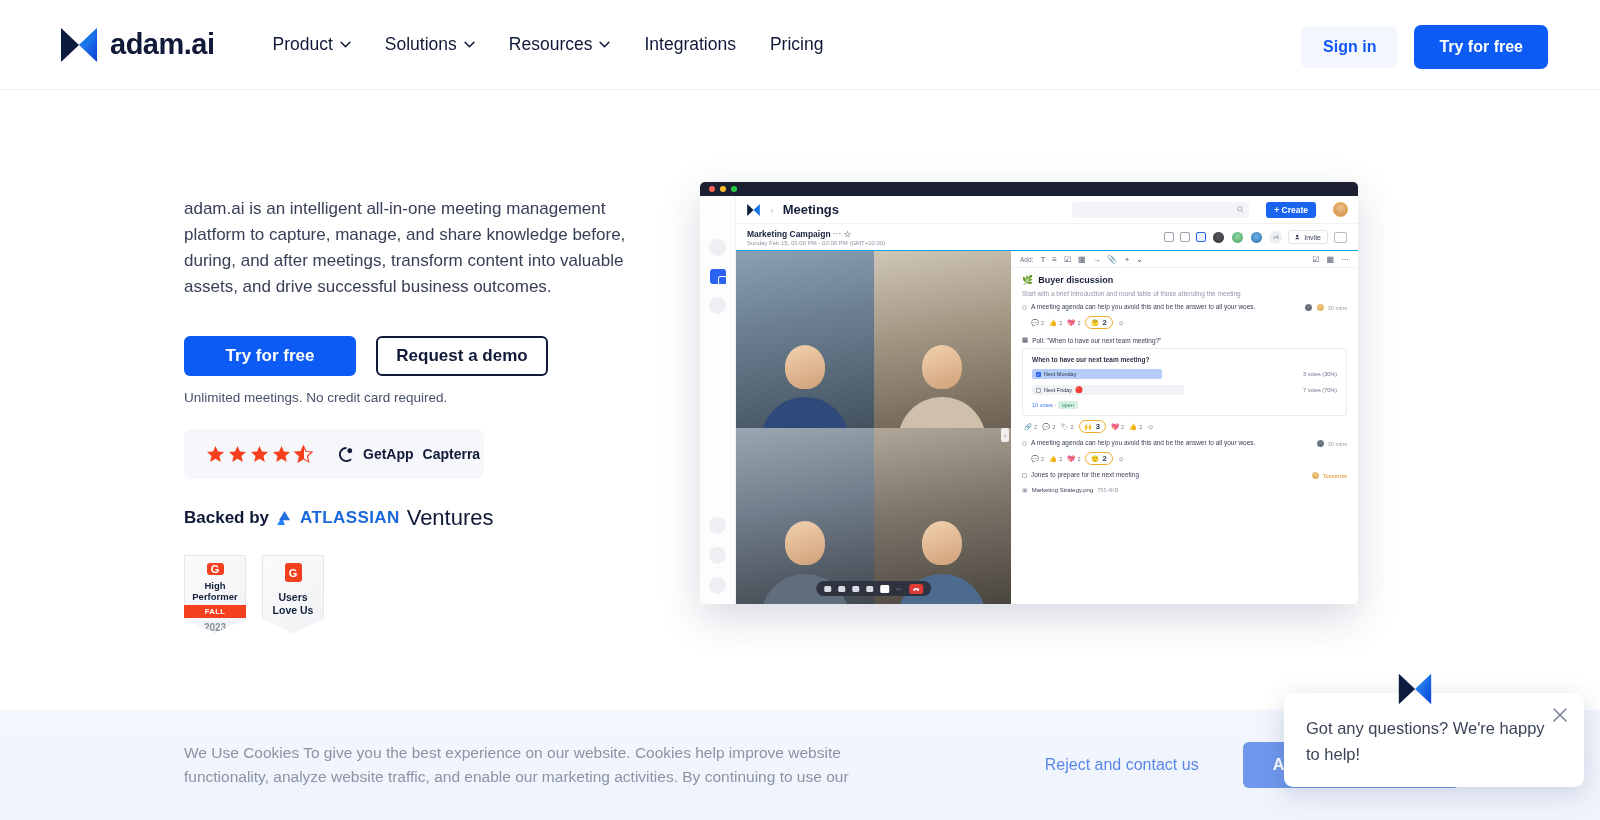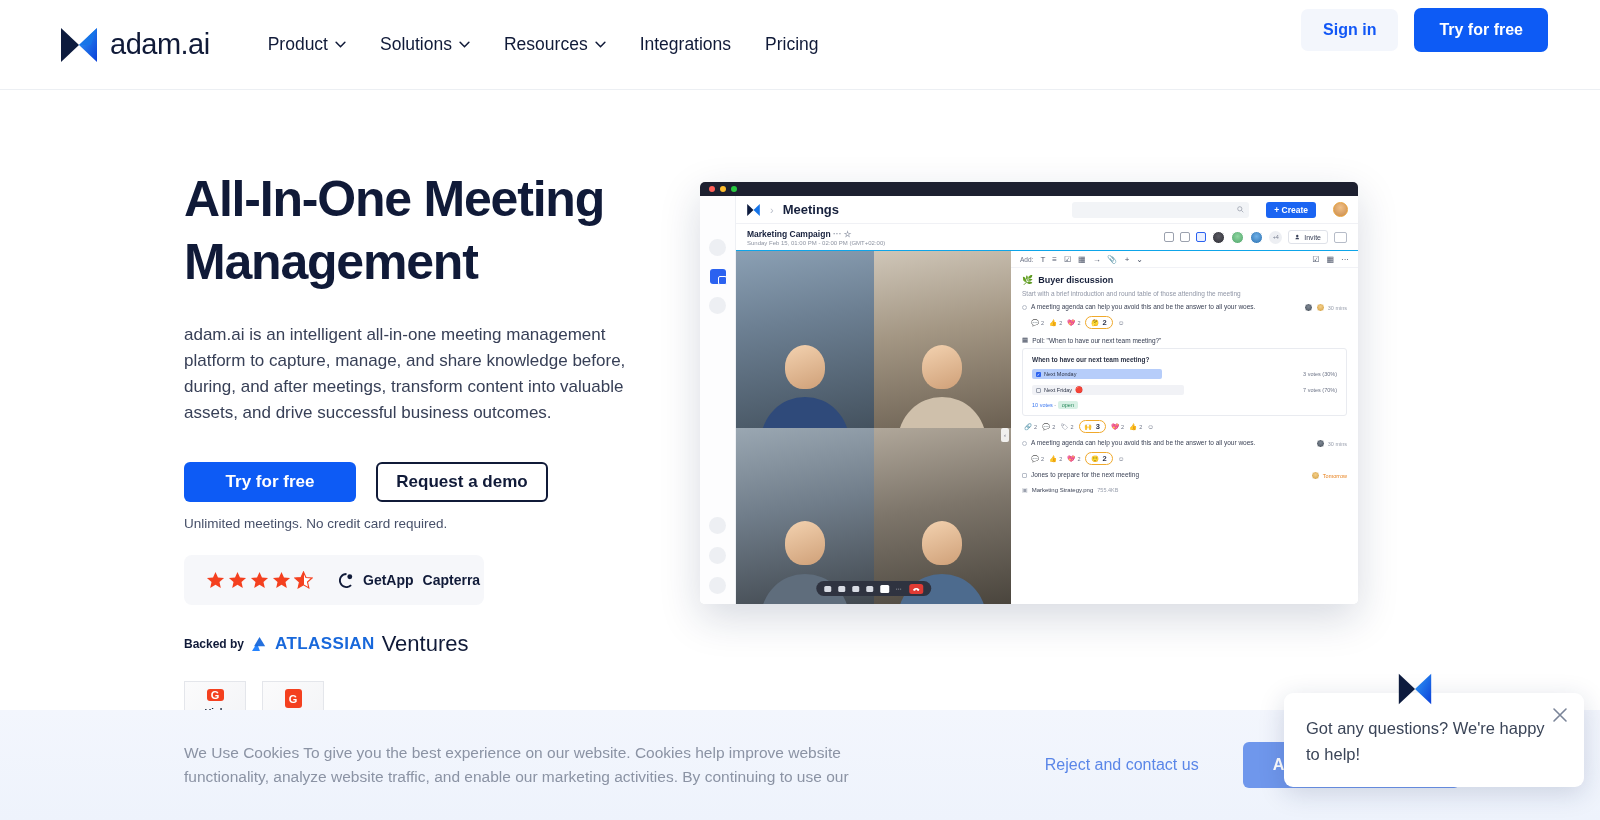--- a/index.html
+++ b/index.html
@@ -14,30 +14,30 @@
   
   .site-header {
     position: absolute; top: 0; left: 0; width: 1600px; height: 90px;
     background: #ffffff;
     border-bottom: 1px solid #eceff3;
     display: flex; align-items: center;
   }
   .brand { display: flex; align-items: center; gap: 10px; margin-left: 58px; }
   .brand-logo { width: 42px; height: 40px; }
   .brand-name {
-    font-size: 29px; font-weight: normal; color: #101a38; letter-spacing: -0.5px;
+    font-size: 29px; font-weight: bold; color: #101a38; letter-spacing: -0.5px;
   }
   .main-nav { display: flex; align-items: flex-end; gap: 34px; margin-left: 58px; }
   .nav-item {
     display: flex; align-items: center; gap: 7px;
     font-size: 17.5px; color: #101a38; cursor: pointer; white-space: nowrap;
   }
   .chev { display: inline-block; width: 11px; height: 7px; }
   .header-actions {
-    position: absolute; right: 52px; top: 8px;
+    position: absolute; right: 52px; top: 25px;
     display: flex; align-items: center; gap: 16px;
   }
   .btn-signin {
     background: #f3f6fc; color: #1157f6; border: none;
     font-size: 16px; font-weight: bold; padding: 12px 22px;
     border-radius: 7px; cursor: pointer; font-family: inherit;
   }
   .btn-tryfree-top {
     background: #0d5bf5; color: #ffffff; border: none;
     font-size: 16px; font-weight: bold; padding: 13px 25px;
@@ -70,21 +70,21 @@
   .ratings-box {
     margin-top: 24px; width: 300px; height: 50px;
     background: #f6f7fa; border-radius: 8px;
     display: flex; align-items: center; padding: 0 22px; gap: 26px;
   }
   .stars { display: flex; gap: 3px; align-items: center; }
   .review-brands { display: flex; align-items: center; gap: 9px; }
   .review-name { font-size: 14px; font-weight: bold; color: #101a38; }
 
   .backed { margin-top: 26px; display: flex; align-items: center; gap: 7px; }
-  .backed-label { font-size: 12px; font-weight: bold; color: #101a38; }
+  .backed-label { font-size: 17px; font-weight: bold; color: #101a38; }
   .atlassian-word { font-size: 17px; font-weight: bold; color: #1868db; letter-spacing: 0.4px; }
   .ventures-word { font-size: 22px; color: #101a38; }
 
   .badges { margin-top: 24px; display: flex; gap: 16px; }
   .g2-badge {
     width: 62px; height: 78px; position: relative;
     background: linear-gradient(135deg,#fbfbfc 0%,#f1f2f5 100%);
     border: 1px solid #e4e6eb;
     clip-path: polygon(0 0, 100% 0, 100% 82%, 50% 100%, 0 82%);
     display: flex; flex-direction: column; align-items: center;
@@ -362,24 +362,20 @@
     </div>
   </nav>
 
   <div class="header-actions">
     <button class="btn-signin">Sign in</button>
     <button class="btn-tryfree-top">Try for free</button>
   </div>
 </header>
 
 <section class="hero-left">
-  <h1 class="hero-title">
-    <span>All-In-One Meeting</span><br>
-    <span>Management</span>
-  </h1>
   <p class="hero-sub">adam.ai is an intelligent all-in-one meeting management platform to capture, manage, and share knowledge before, during, and after meetings, transform content into valuable assets, and drive successful business outcomes.</p>
 
   <div class="hero-cta">
     <button class="btn-primary">Try for free</button>
     <button class="btn-outline">Request a demo</button>
   </div>
   <div class="hero-note">Unlimited meetings. No credit card required.</div>
 
   <div class="ratings-box">
     <div class="stars">

